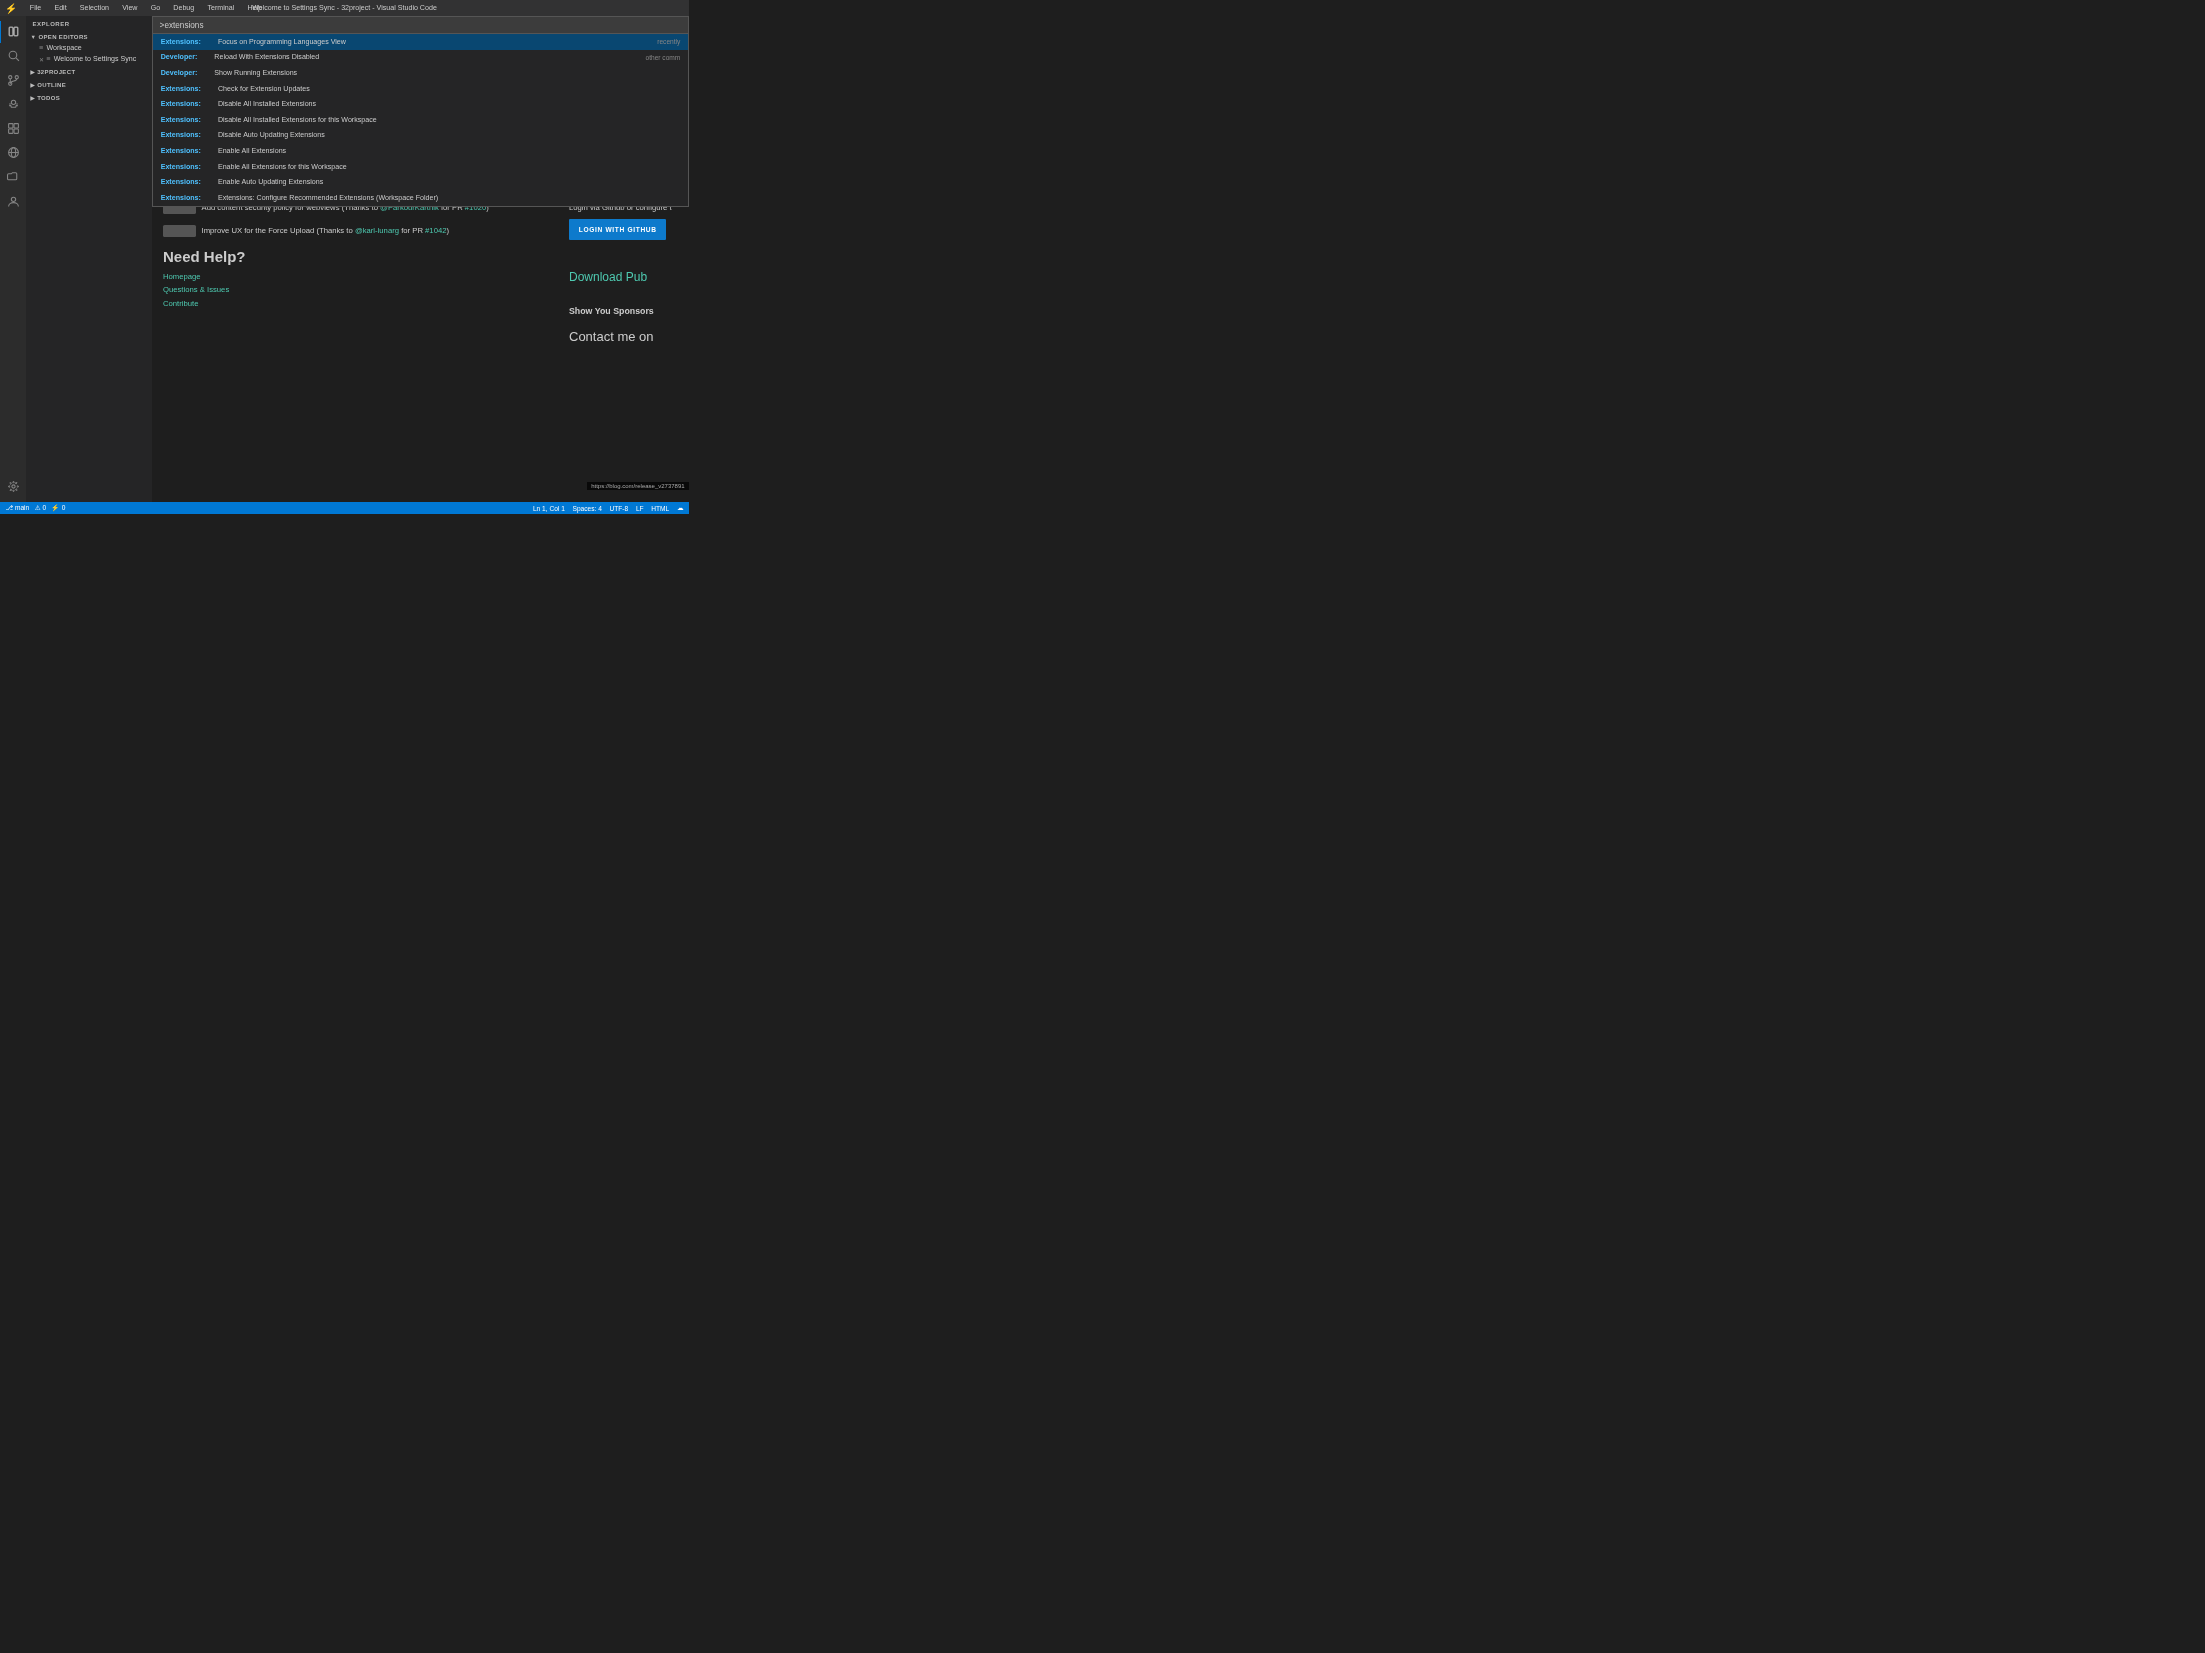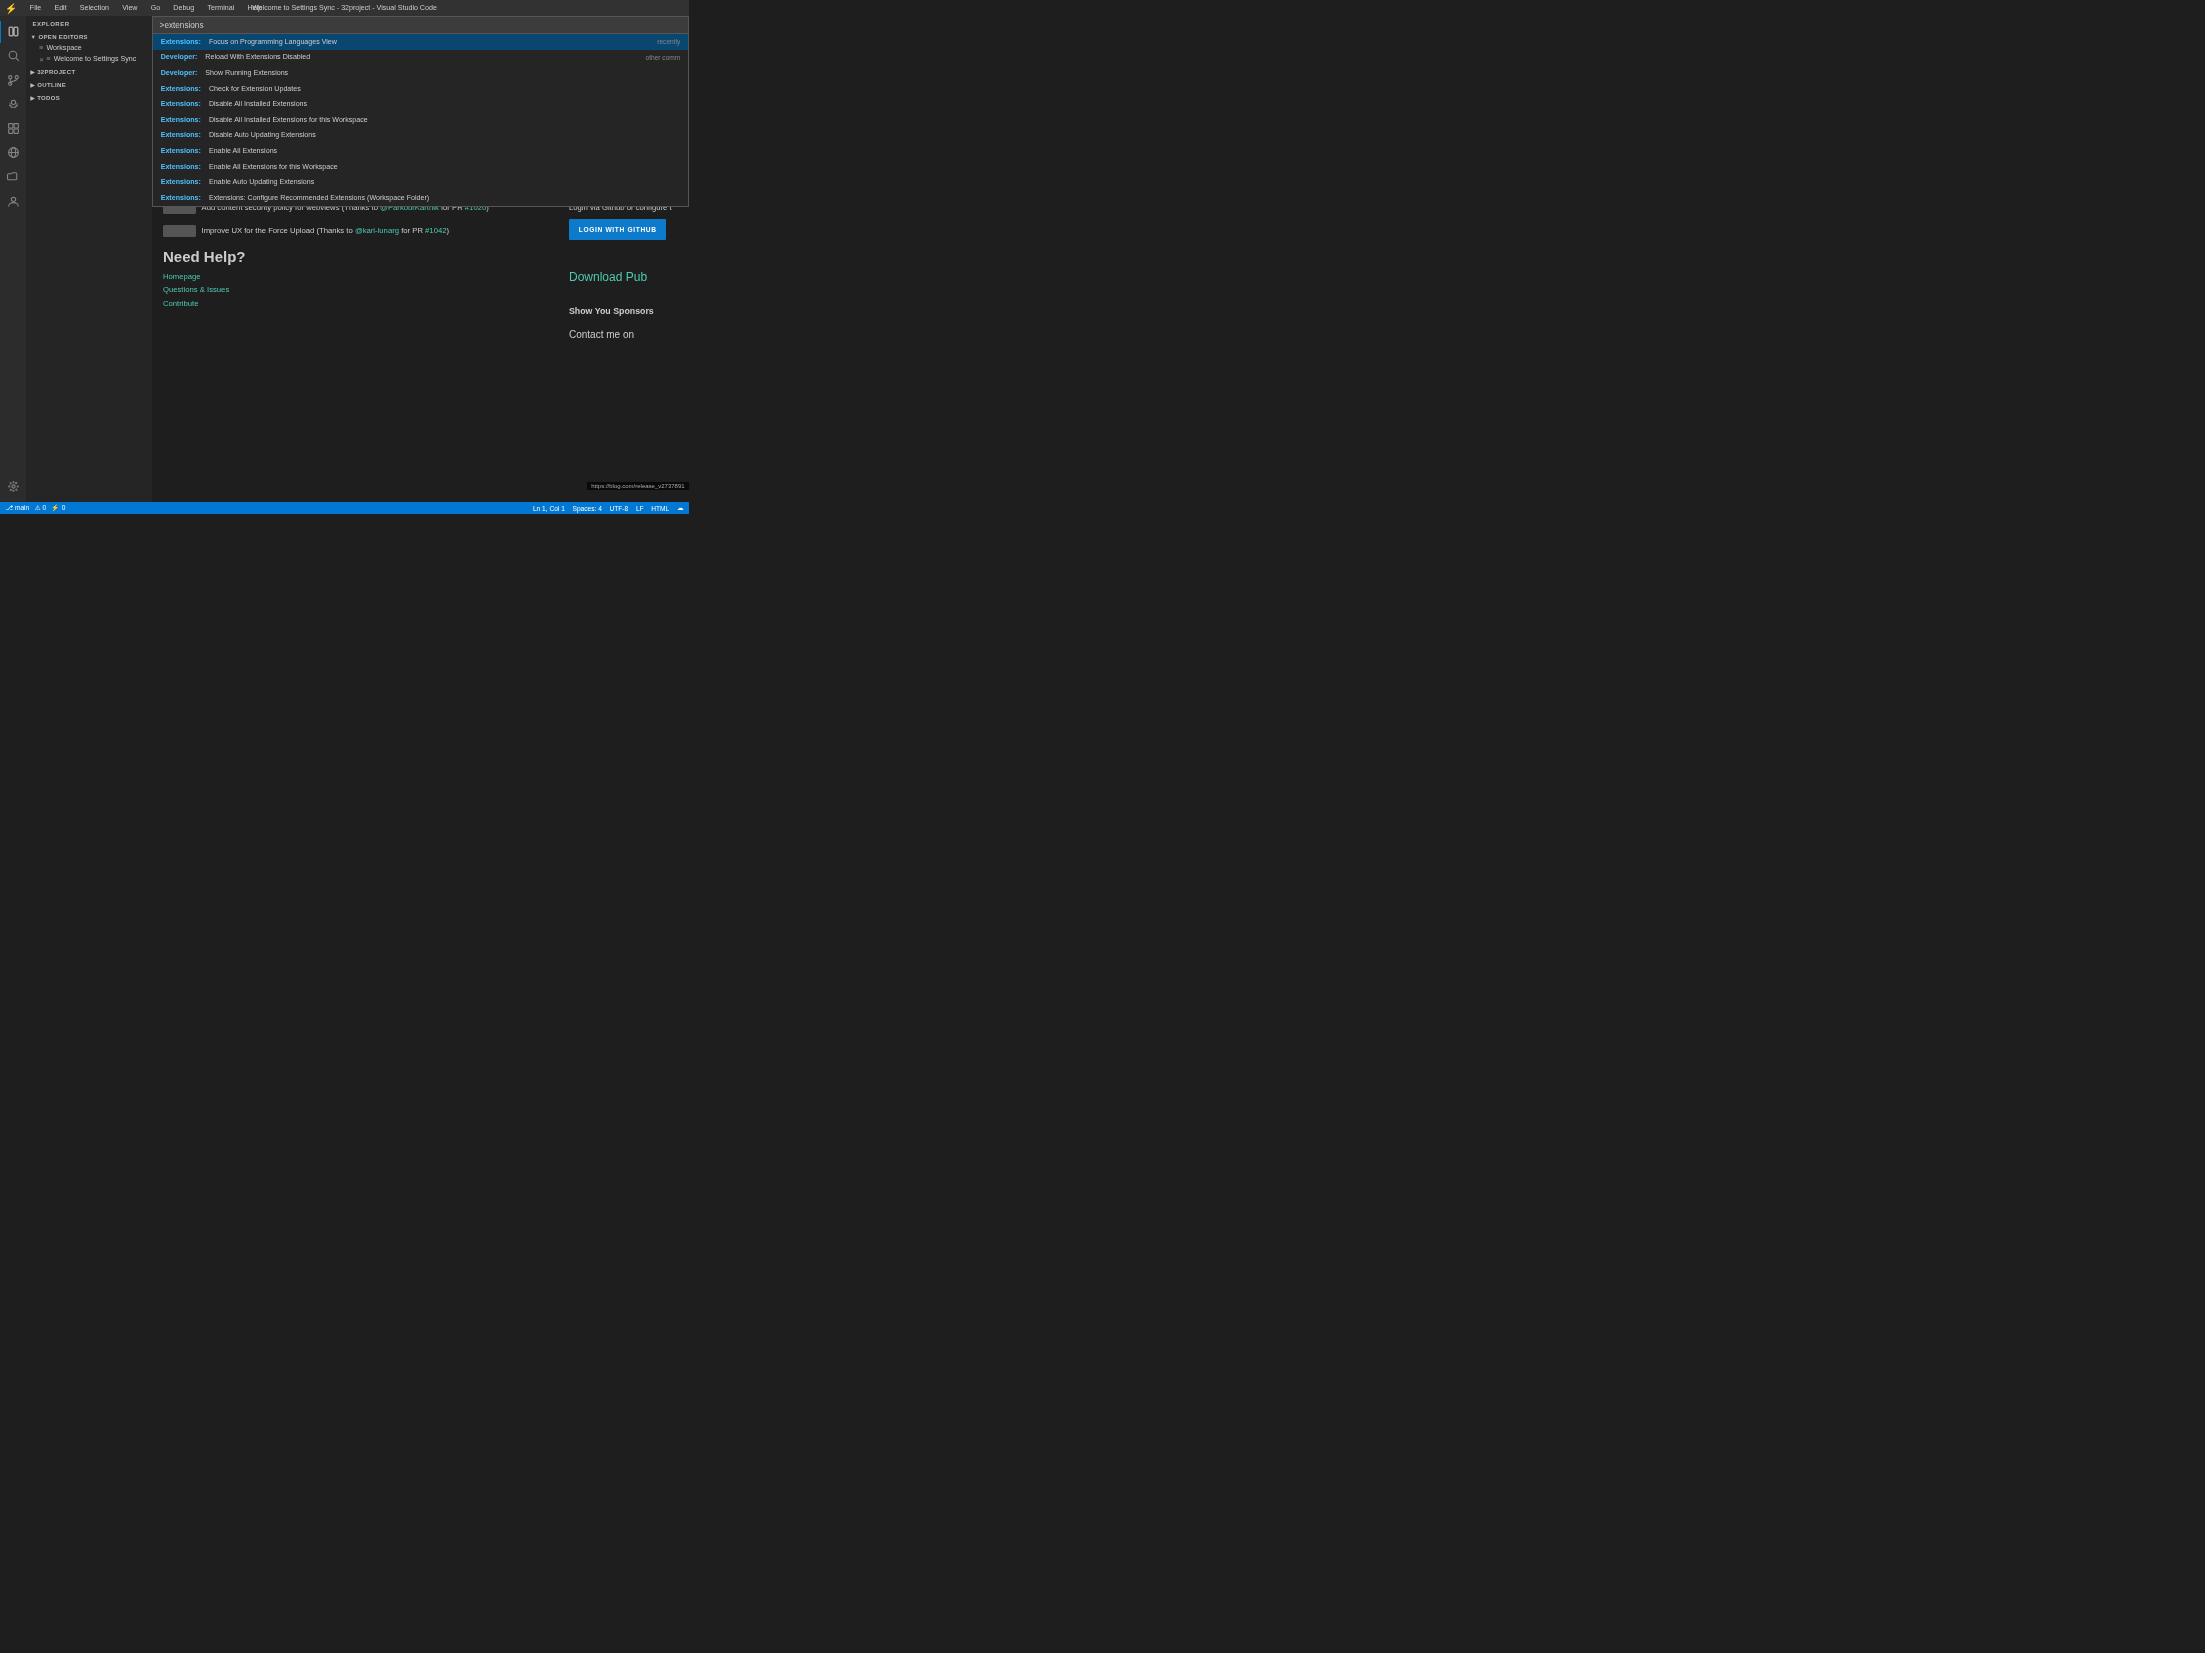--- a/index.html
+++ b/index.html
@@ -207,21 +207,21 @@
       background: #094771;
     }
     .command-item-label {
       display: flex;
       align-items: center;
       gap: 0;
     }
     .command-category {
       color: #4fc1ff;
       font-weight: 600;
-      margin-right: 8px;
+      margin-right: 17px;
     }
     .command-name {
       color: #cccccc;
     }
     .command-hint {
       font-size: 6.6px;
       color: #858585;
     }
 
     
@@ -318,21 +318,21 @@
 
     .show-sponsors {
       color: #cccccc;
       font-size: 8.8px;
       font-weight: 700;
       margin-top: 13px;
     }
 
     .contact-line {
       color: #cccccc;
-      font-size: 10px;
+      font-size: 13px;
       margin-top: 4.4px;
     }
 
     
     .status-bar {
       height: 12px;
       background: #0078d4;
       display: flex;
       align-items: center;
       padding: 0 5.5px;

